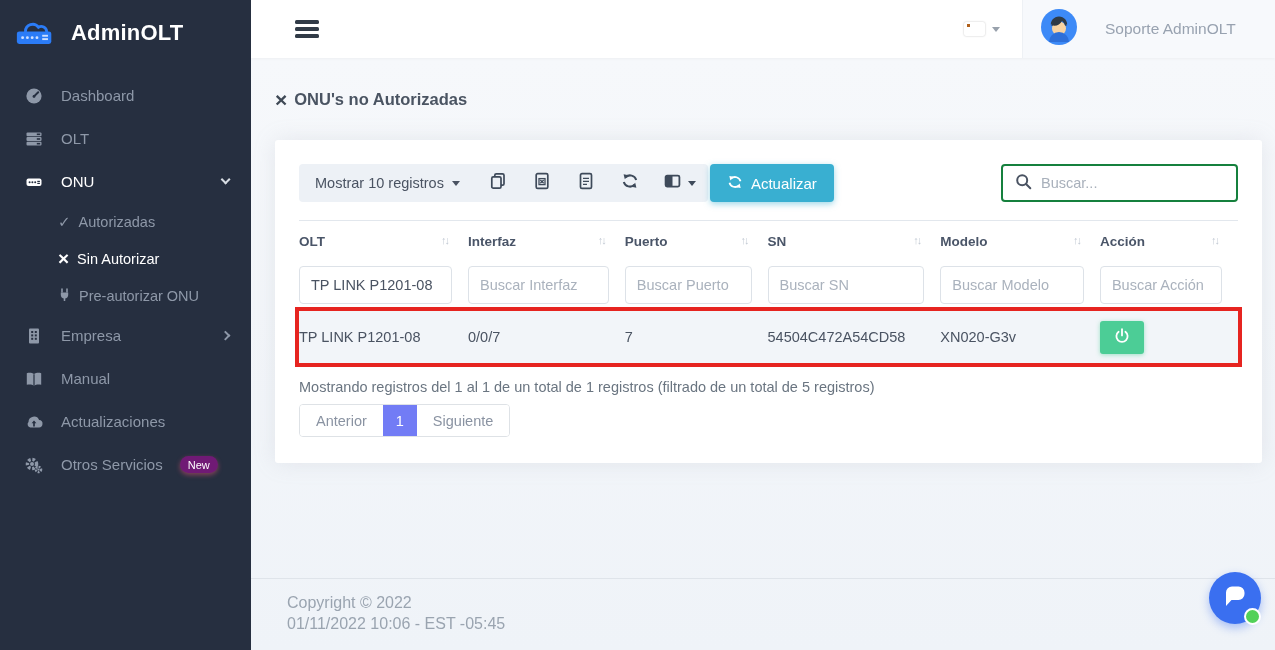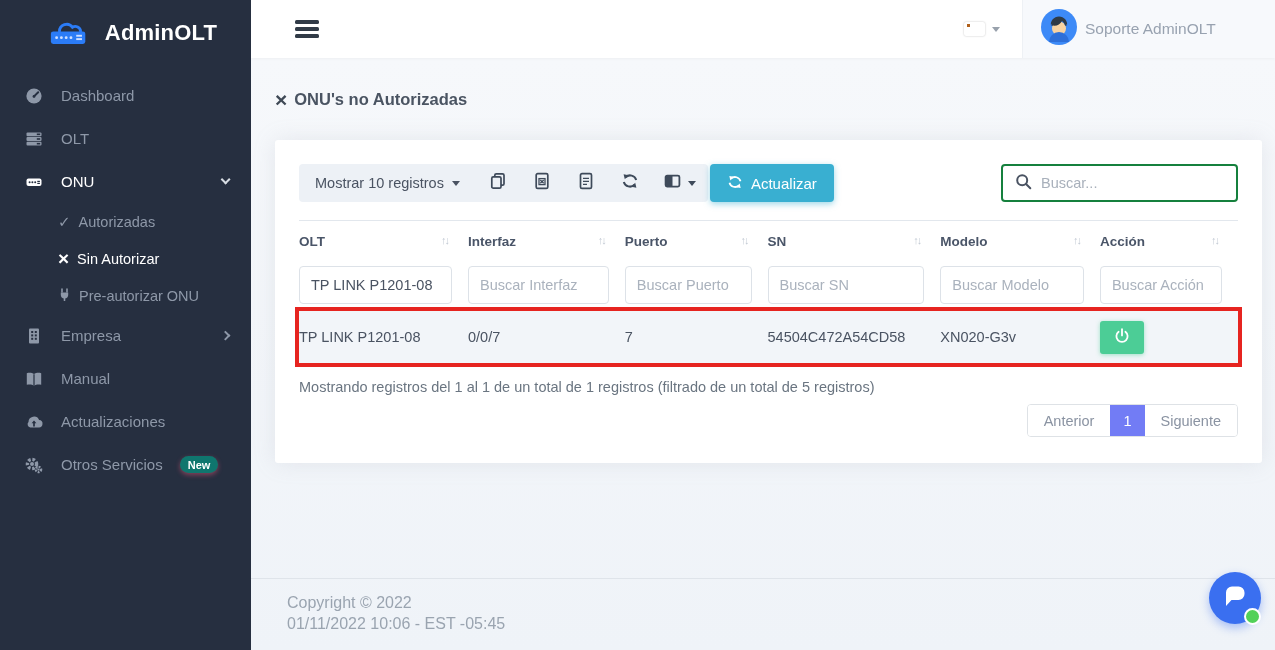--- a/index.html
+++ b/index.html
@@ -1,50 +1,50 @@
 <!DOCTYPE html>
 <html><head>
 <meta charset="utf-8">
 <style>
   * { margin:0; padding:0; box-sizing:border-box; }
   html,body { width:1275px; height:650px; overflow:hidden;
     font-family:"Liberation Sans","DejaVu Sans",sans-serif; background:#f3f6fa; position:relative; }
 
   
   .sidebar { position:absolute; left:0; top:0; width:251px; height:650px; background:#262f40; z-index:5; }
-  .logo-row { display:flex; align-items:center; gap:13px; padding:13px 0 14px 14px;justify-content:center; }
+  .logo-row { display:flex; align-items:center; gap:13px; padding:13px 0 14px 14px; }
   .logo-text { color:#fff; font-size:22px; font-weight:800; letter-spacing:.2px; }
   .nav { padding-top:8px; }
   .nav-item { display:flex; align-items:center; gap:17px; height:43px; padding:0 22px 0 24px;
     color:#8e98a8; font-size:15px; cursor:pointer; }
   .nav-item .ic { width:20px; display:flex; justify-content:center; color:#8e98a8; }
   .nav-item.active { color:#fff; } .nav-item.active .ic { color:#fff; }
   .chev { margin-left:auto; border:solid #8e98a8; border-width:0 2px 2px 0; padding:2.6px; display:inline-block; }
   .chev.right { transform:rotate(-45deg); }
   .chev.down  { transform:rotate(45deg); margin-top:-3px; border-color:#d7dce3; }
   .sub-item { display:flex; align-items:center; gap:8px; height:37px; padding-left:58px;
     color:#8e98a8; font-size:14.5px; cursor:pointer; }
   .sub-item.active { color:#fff; }
   .sub-glyph { font-weight:900; font-size:15px; }
   .sub-glyph.xmark { font-size:19px; line-height:14px; }
-  .badge-new { background:#0f766e; color:#fff; font-size:11px; font-weight:700; padding:2.5px 8px;
+  .badge-new { background:#701a75; color:#fff; font-size:11px; font-weight:400; padding:2.5px 8px;
     border-radius:10px; margin-left:0; box-shadow:0 2px 5px rgba(250,92,124,.45); }
 
   
   .topbar { position:absolute; left:251px; top:0; width:1024px; height:58px; background:#fff;
     box-shadow:0 1px 3px rgba(0,0,0,.04); z-index:4; display:flex; align-items:center; }
   .hamburger { margin-left:44px; cursor:pointer; }
   .hamburger div { width:24px; height:3.6px; background:#313b47; border-radius:1.5px; margin:3.6px 0; }
   .top-right { margin-left:auto; display:flex; align-items:center; height:100%; }
   .lang { display:flex; align-items:center; gap:7px; padding:0 22px; cursor:pointer; }
   .flag { width:21px; height:14px; border-radius:2px; overflow:hidden; box-shadow:0 0 2px rgba(0,0,0,.25); }
   .flag .r { height:3.5px; background:#c60b1e; } .flag .y { height:7px; background:#ffc400; position:relative; }
   .flag .y i { position:absolute; left:3px; top:2px; width:3px; height:3px; background:#b0611c; display:block; }
   .caret { width:0; height:0; border-left:4px solid transparent; border-right:4px solid transparent; border-top:5px solid #98a1ac; }
-  .userbox { display:flex; align-items:center; gap:8px; height:100%; width:253px; padding-left:18px;
+  .userbox { display:flex; align-items:center; gap:28px; height:100%; width:253px; padding-left:18px;
     background:#f7f9fc; border-left:1px solid #eef1f5; cursor:pointer; }
   .username { color:#98a2b0; font-size:15.5px; }
 
   
   .content { position:absolute; left:251px; top:58px; width:1024px; height:592px;
     background:linear-gradient(180deg,#f6f8fb 0%, #eff3f8 100%); }
   .page-title { display:flex; align-items:center; gap:7px; margin:32px 0 0 24px;
     color:#4a5462; font-size:16.5px; font-weight:700; }
   .page-title .xico { font-size:21px; font-weight:900; line-height:16px; color:#3f4956; }
 
@@ -77,21 +77,21 @@
   .frow input { height:38px; width:calc(100% - 16px); border:1px solid #dde2e8; border-radius:4px;
     padding:0 11px; font-size:14.5px; color:#4a5362; outline:none; }
   .frow input::placeholder { color:#aab2bd; }
   .drow { background:#f2f5f9; outline:4px solid #e62420; }
   .drow td { height:52px; font-size:14.5px; color:#4a5362; vertical-align:middle; }
   .power-btn { width:44px; height:33px; background:#4ccd96; border:none; border-radius:3px;
     display:flex; align-items:center; justify-content:center; cursor:pointer;
     box-shadow:0 1px 4px rgba(76,205,150,.5); }
 
   .info-row { margin-top:16px; color:#6a7581; font-size:14.5px; }
-  .pag-row { display:flex; justify-content:flex-end; margin-top:9px; }
+  .pag-row { display:flex; margin-top:9px; }
   .pager { display:flex; border:1px solid #dee2e6; border-radius:4px; overflow:hidden; }
   .pg { padding:7.5px 16px; font-size:14.5px; color:#8a93a2; background:#fff; cursor:pointer; }
   .pg.active { background:#727cf5; color:#fff; padding:7.5px 13px; cursor:default; }
 
   
   .footer { position:absolute; left:0; bottom:0; width:100%; height:72px;
     border-top:1px solid #dfe4ea; padding:13px 0 0 36px; color:#9aa4b0; font-size:16px; line-height:21px; }
 
   
   .chat-fab { position:absolute; left:1209px; top:572px; width:52px; height:52px; border-radius:50%;

